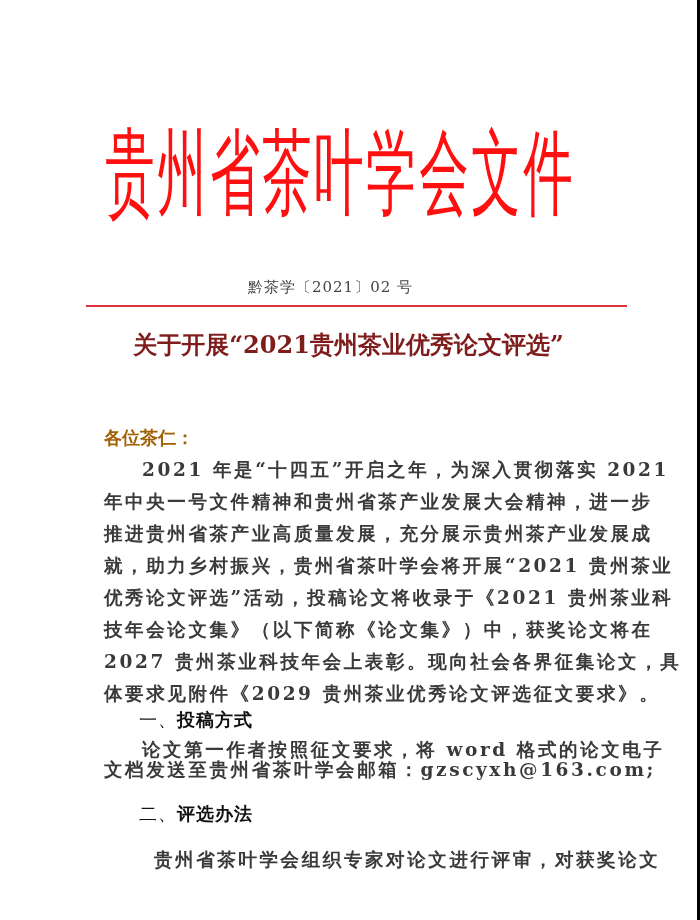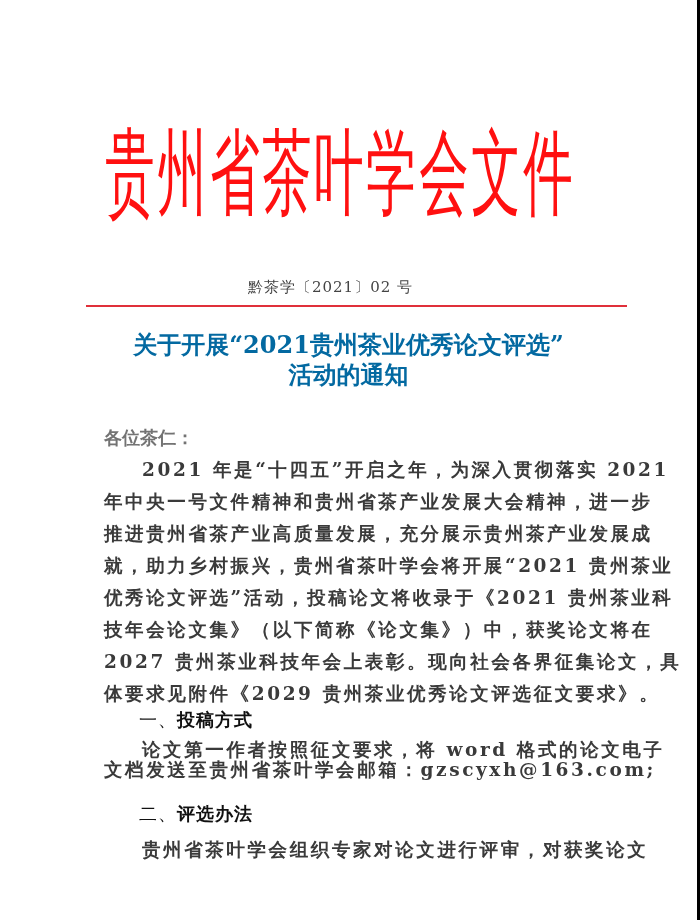--- a/index.html
+++ b/index.html
@@ -71,31 +71,31 @@
     .title {
       position: absolute;
       left: 0;
       width: 697px;
       top: 330px;
       text-align: center;
       font-family: "DejaVu Serif", "Liberation Serif", serif;
       font-size: 24px;
       line-height: 30px;
       font-weight: bold;
-      color: #0369a1;
+      color: #7f1d1d;
     }
     .salutation {
       position: absolute;
       left: 104px;
       top: 426px;
       font-family: "DejaVu Sans", "Liberation Sans", sans-serif;
       font-size: 18px;
       font-weight: bold;
       line-height: 24px;
-      color: #737373;
+      color: #a16207;
     }
     .body-text {
       position: absolute;
       left: 104px;
       width: 500px;
       font-size: 18.5px;
       color: #3a3a3a;
       letter-spacing: 2.6px;
       white-space: nowrap;
     }
@@ -136,21 +136,20 @@
     <span>文</span>
     <span>件</span>
   </div>
 
   <div class="doc-number">黔茶学〔2021〕02 号</div>
 
   <div class="red-rule"></div>
 
   <div class="title">
     <div>关于开展“2021贵州茶业优秀论文评选”</div>
-    <div>活动的通知</div>
   </div>
 
   <div class="salutation">各位茶仁：</div>
 
   <div class="body-text" style="top:454px;">
     <div class="line indent" style="top:0px;">2021 年是“十四五”开启之年，为深入贯彻落实 2021</div>
     <div class="line" style="top:32px;">年中央一号文件精神和贵州省茶产业发展大会精神，进一步</div>
     <div class="line" style="top:64px;">推进贵州省茶产业高质量发展，充分展示贵州茶产业发展成</div>
     <div class="line" style="top:96px;">就，助力乡村振兴，贵州省茶叶学会将开展“2021 贵州茶业</div>
     <div class="line" style="top:128px;">优秀论文评选”活动，投稿论文将收录于《2021 贵州茶业科</div>
@@ -166,18 +165,18 @@
   <div class="body-text" style="top:734px;">
     <div class="line indent" style="top:0px;">论文第一作者按照征文要求，将 word 格式的论文电子</div>
     <div class="line" style="top:20px;">文档发送至贵州省茶叶学会邮箱：gzscyxh@163.com;</div>
   </div>
 
   <div class="heading" style="top:800px;">
     <span class="num">二、</span><span>评选办法</span>
   </div>
 
   <div class="body-text" style="top:830px;">
-    <div class="line indent" style="top:4px;">贵州省茶叶学会组织专家对论文进行评审，对获奖论文</div>
+    <div class="line indent" style="top:14px;margin-left:12px;">贵州省茶叶学会组织专家对论文进行评审，对获奖论文</div>
   </div>
 
 </div>
 
 <div class="right-edge"></div>
 
 </body></html>

